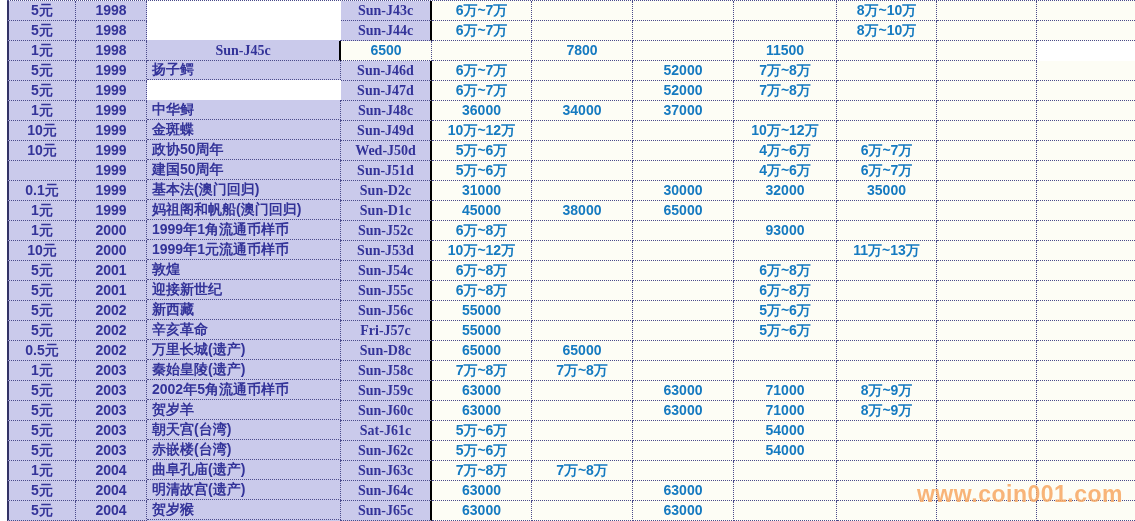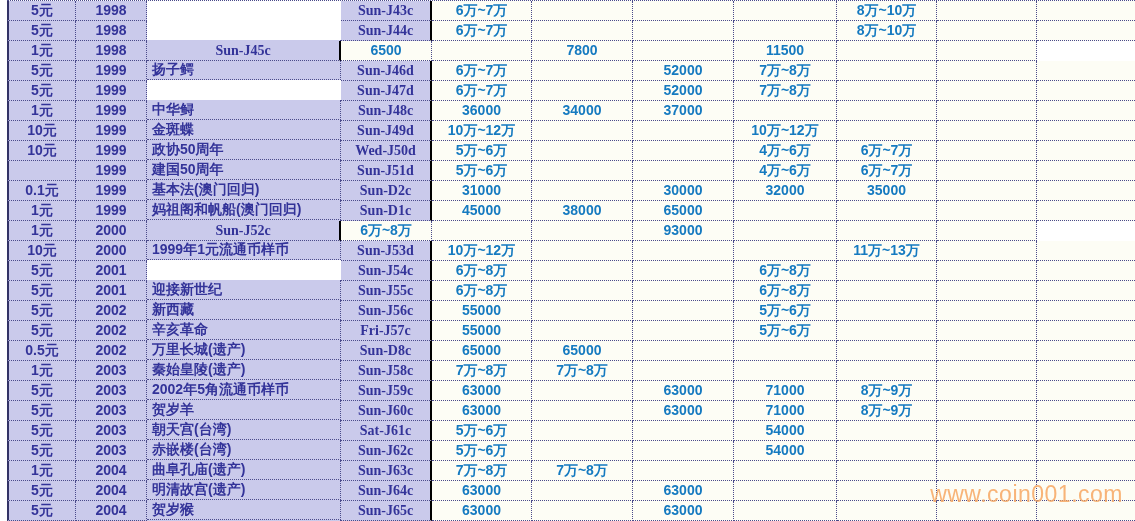--- a/index.html
+++ b/index.html
@@ -23,21 +23,21 @@
     font-size:14px;font-weight:bold;text-align:center;
     white-space:nowrap;overflow:hidden;
   }
   .cell.left{background:#cacaeb;color:#333399;}
   .cell.first{border-left:2px solid #333366;}
   .cell.name{text-align:left;padding-left:5px;margin-top:39px;}
   .cell.code{border-right:2px solid #000000;font-family:Liberation Serif, serif;}
   .cell.price{background:#fdfdf5;color:#157ac0;}
   #watermark{
     position:absolute;top:482px;right:12px;height:24px;line-height:24px;
-    font-size:23px;font-weight:normal;letter-spacing:0.5px;
+    font-size:23px;font-weight:bold;letter-spacing:0.5px;
     color:rgba(247,167,97,0.85);pointer-events:none;
   }
 </style>
 </head>
 <body>
 
 <div id="price-table">
     <div class="row">
       <div class="cell left first">5元</div>
       <div class="cell left">1998</div>
@@ -176,20 +176,21 @@
       <div class="cell price">38000</div>
       <div class="cell price">65000</div>
       <div class="cell price"></div>
       <div class="cell price"></div>
       <div class="cell price"></div>
       <div class="cell price"></div>
     </div>
     <div class="row">
       <div class="cell left first">1元</div>
       <div class="cell left">2000</div>
+      <div class="cell left name">敦煌</div>
       <div class="cell left code">Sun-J52c</div>
       <div class="cell price">6万~8万</div>
       <div class="cell price"></div>
       <div class="cell price"></div>
       <div class="cell price">93000</div>
       <div class="cell price"></div>
       <div class="cell price"></div>
       <div class="cell price"></div>
     </div>
     <div class="row">

